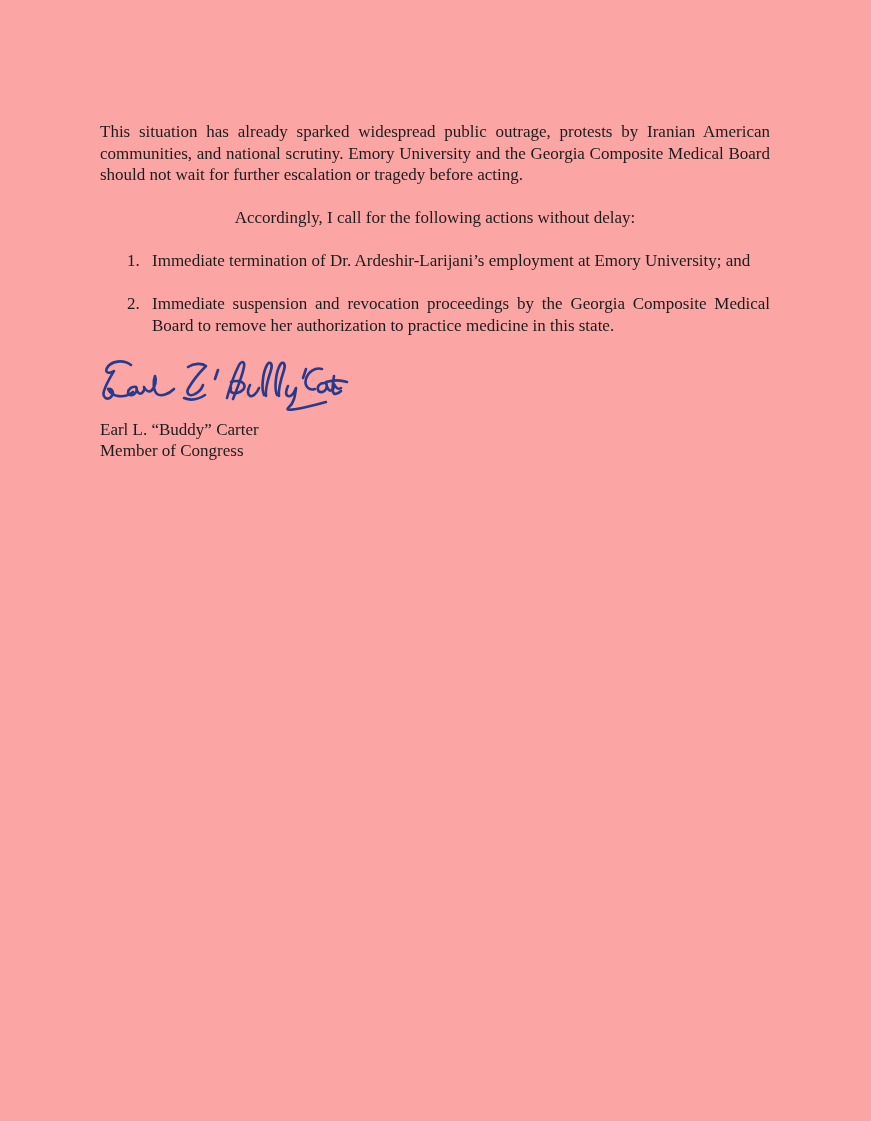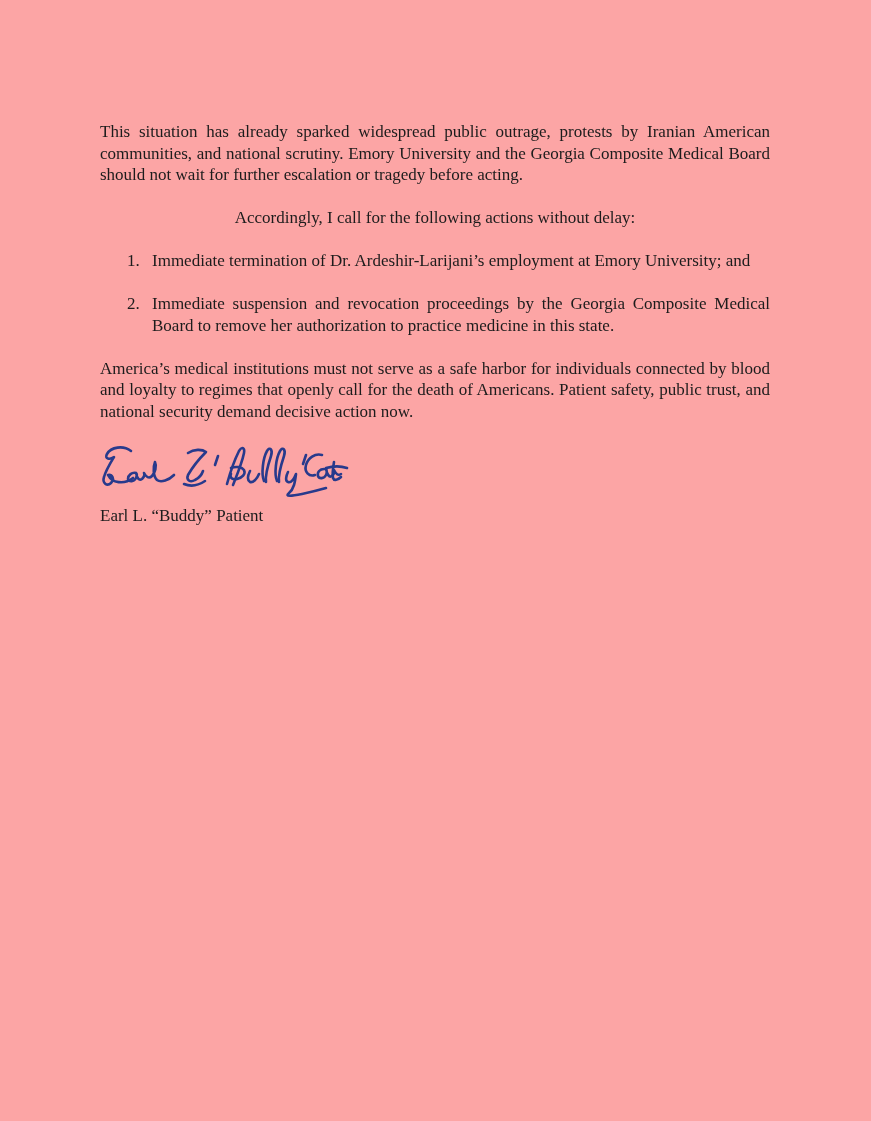--- a/index.html
+++ b/index.html
@@ -83,21 +83,20 @@
       <div class="list-item">
         <span class="list-num">1.</span>
         <span class="list-text">Immediate termination of Dr. Ardeshir-Larijani’s employment at Emory University; and</span>
       </div>
       <div class="list-item">
         <span class="list-num">2.</span>
         <span class="list-text">Immediate suspension and revocation proceedings by the Georgia Composite Medical Board to remove her authorization to practice medicine in this state.</span>
       </div>
     </div>
 
-    <p class="para">America’s medical institutions must not serve as a safe harbor for individuals connected by blood and loyalty to regimes that openly call for the death of Americans. Patient safety, public trust, and national security demand decisive action now.</p>
 
 
 
     <svg class="signature-svg" viewBox="0 0 252 56" aria-label="handwritten signature">
 
       <path class="sig-stroke" d="M33,7 C25,1 13,3 9,10 C6,15 12,16 16,13 C13,18 8,26 6,33 C4,39 9,43 13,39 C17,35 14,30 10,31 C14,39 26,41 35,34"></path>
       <path class="sig-stroke" d="M38,29 C34,28 30,31 30,35 C31,38 36,38 38,34 C39,32 39,30 38,29 C39,34 41,37 44,35 C46,33 47,31 46,29 C48,33 51,35 54,32 C57,29 59,22 57,18 C55,23 55,32 59,36 C63,39 71,36 76,31"></path>
 
       <path class="sig-stroke" d="M90,9 C96,5 104,5 108,8 C101,15 94,24 90,31 C88,36 92,39 97,36 C101,34 104,30 105,27"></path>
       <path class="sig-stroke" d="M86,40 C93,43 101,41 107,37"></path>
@@ -112,16 +111,17 @@
       <path class="sig-stroke" d="M190,28 C188,32 187,37 190,38 C193,39 196,35 198,30 C197,38 196,45 191,49 C186,53 194,52 204,50 C213,48 221,46 228,44"></path>
 
       <path class="sig-stroke" d="M208,11 C207,14 206,17 205,20"></path>
 
       <path class="sig-stroke" d="M224,11 C217,9 210,14 208,21 C206,28 211,33 217,31"></path>
       <path class="sig-stroke" d="M226,25 C222,25 219,28 220,32 C221,35 226,35 228,31 C229,29 229,26 228,25 C229,30 231,34 234,32 C236,30 237,28 236,26 C238,30 240,32 243,30"></path>
       <path class="sig-stroke" d="M236,18 C235,24 234,30 235,34 C236,37 240,36 243,33"></path>
       <path class="sig-stroke" d="M228,24 C235,22 243,22 249,24"></path>
     </svg>
 
-    <div class="signer-line">Earl L. “Buddy” Patient</div>
+    <div class="signer-line">Earl L. “Buddy” Carter</div>
+    <div class="signer-line">Member of Congress</div>
 
   </div>
 </div>
 
 </body></html>

